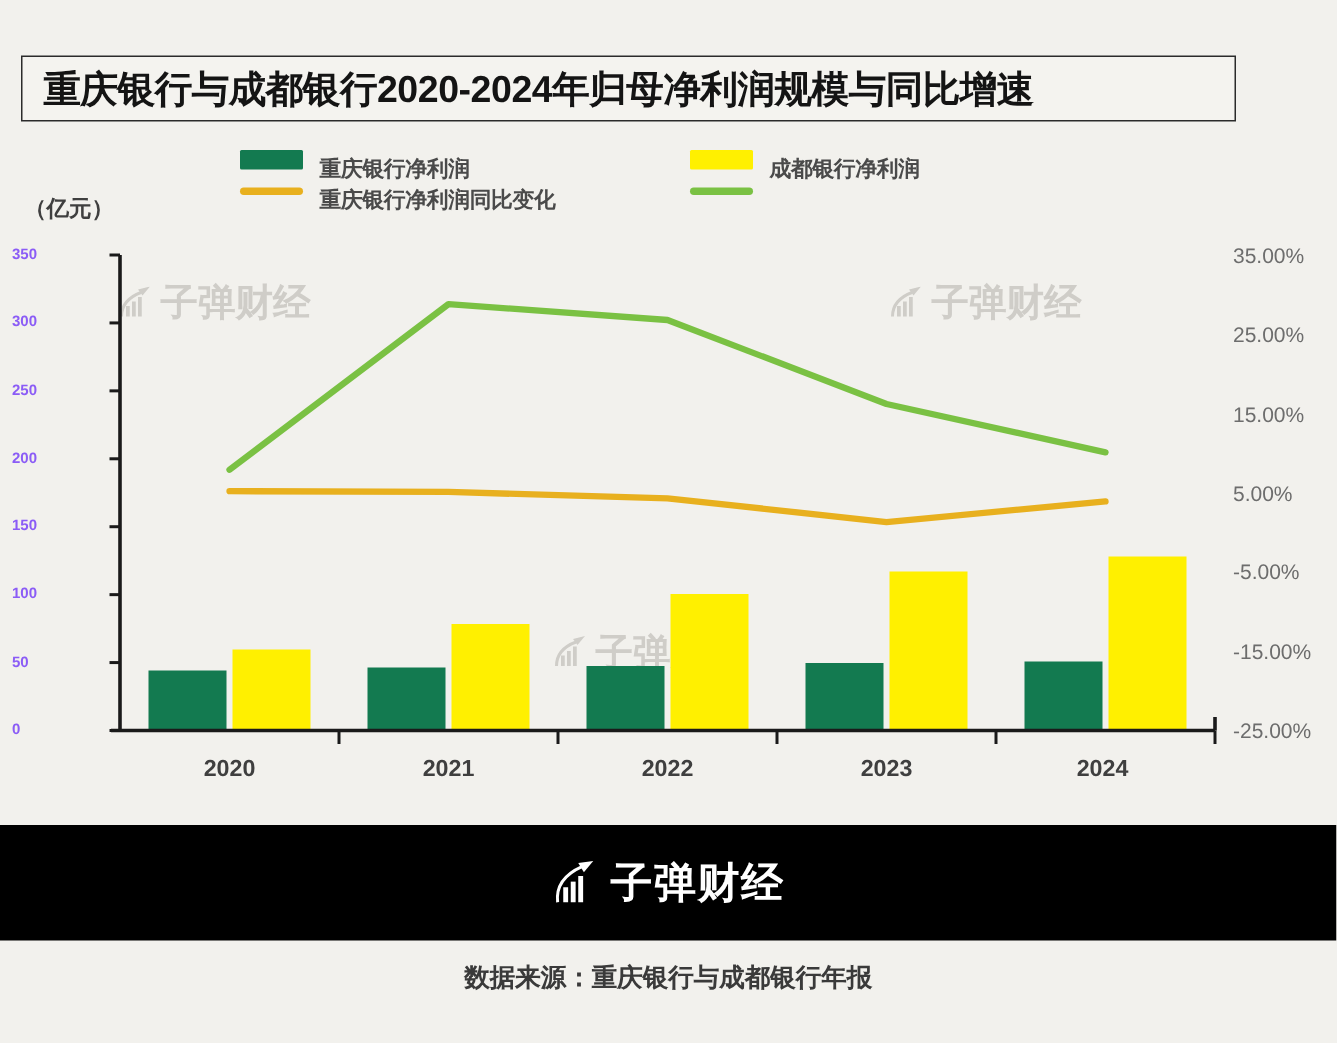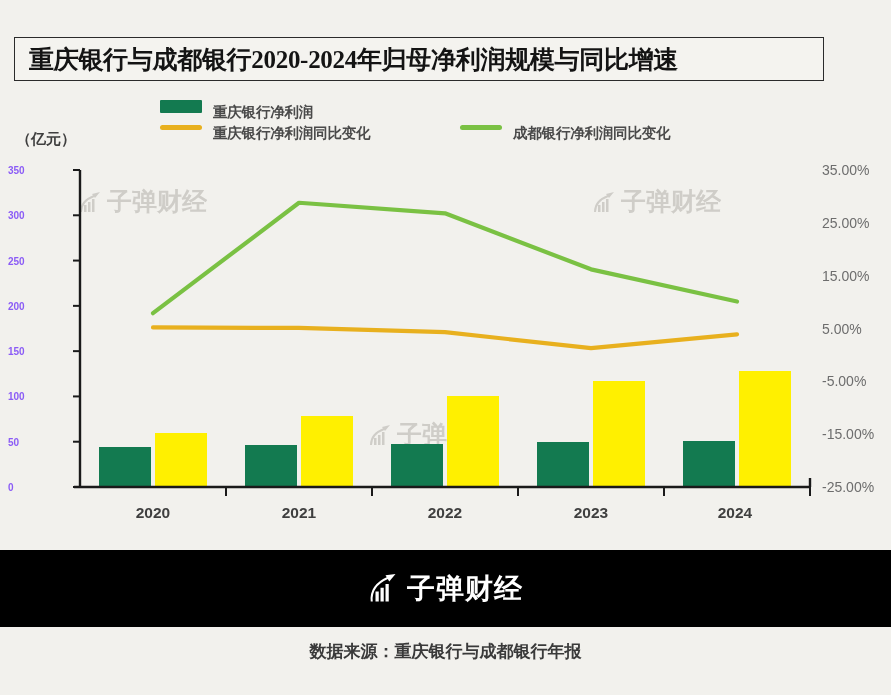--- a/index.html
+++ b/index.html
@@ -14,21 +14,21 @@
   
   .title-box{
     position:absolute;left:14px;top:37px;width:810px;height:44px;
     border:1.5px solid #2b2b2b;background:#f4f3ef;
     display:flex;align-items:center;
     box-sizing:border-box;
   }
   .title-text{
     font-size:25px;font-weight:bold;color:#141414;
     letter-spacing:-0.3px;margin-left:14px;white-space:nowrap;
-    font-family:Liberation Serif, serif;
+    font-family:Liberation Sans, sans-serif;
   }
 
   
   .legend{position:absolute;left:160px;top:97px;width:600px;height:42px;}
   .legend-item{position:absolute;display:flex;align-items:center;height:18px;}
   .lg-c1{left:0px;}
   .lg-c2{left:300px;}
   .lg-r1{top:0px;}
   .lg-r2{top:21px;font-family:Liberation Mono, monospace;}
   .sw-bar{width:42px;height:13px;border-radius:1px;}
@@ -96,27 +96,30 @@
 
   <div class="title-box">
     <div class="title-text">重庆银行与成都银行2020-2024年归母净利润规模与同比增速</div>
   </div>
 
   <div class="legend">
     <div class="legend-item lg-c1 lg-r1">
       <span class="sw-bar" style="background:#137a50"></span>
       <span class="lg-label">重庆银行净利润</span>
     </div>
+    <div class="legend-item lg-c2 lg-r1">
+      <span class="sw-bar" style="background:#fff000"></span>
+      <span class="lg-label">成都银行净利润</span>
+    </div>
     <div class="legend-item lg-c1 lg-r2">
       <span class="sw-line" style="background:#e8b01e"></span>
       <span class="lg-label">重庆银行净利润同比变化</span>
     </div>
     <div class="legend-item lg-c2 lg-r2">
       <span class="sw-line" style="background:#7ac143"></span>
-      <span class="lg-label">成都银行净利润同比变化</span>
     </div>
   </div>
 
   <div class="unit-label">（亿元）</div>
 
   <div class="plot">
 
     <div class="wm" style="left:78px;top:185px;">
       <span class="wm-ico">
         <svg width="24" height="22" viewBox="0 0 24 22">

